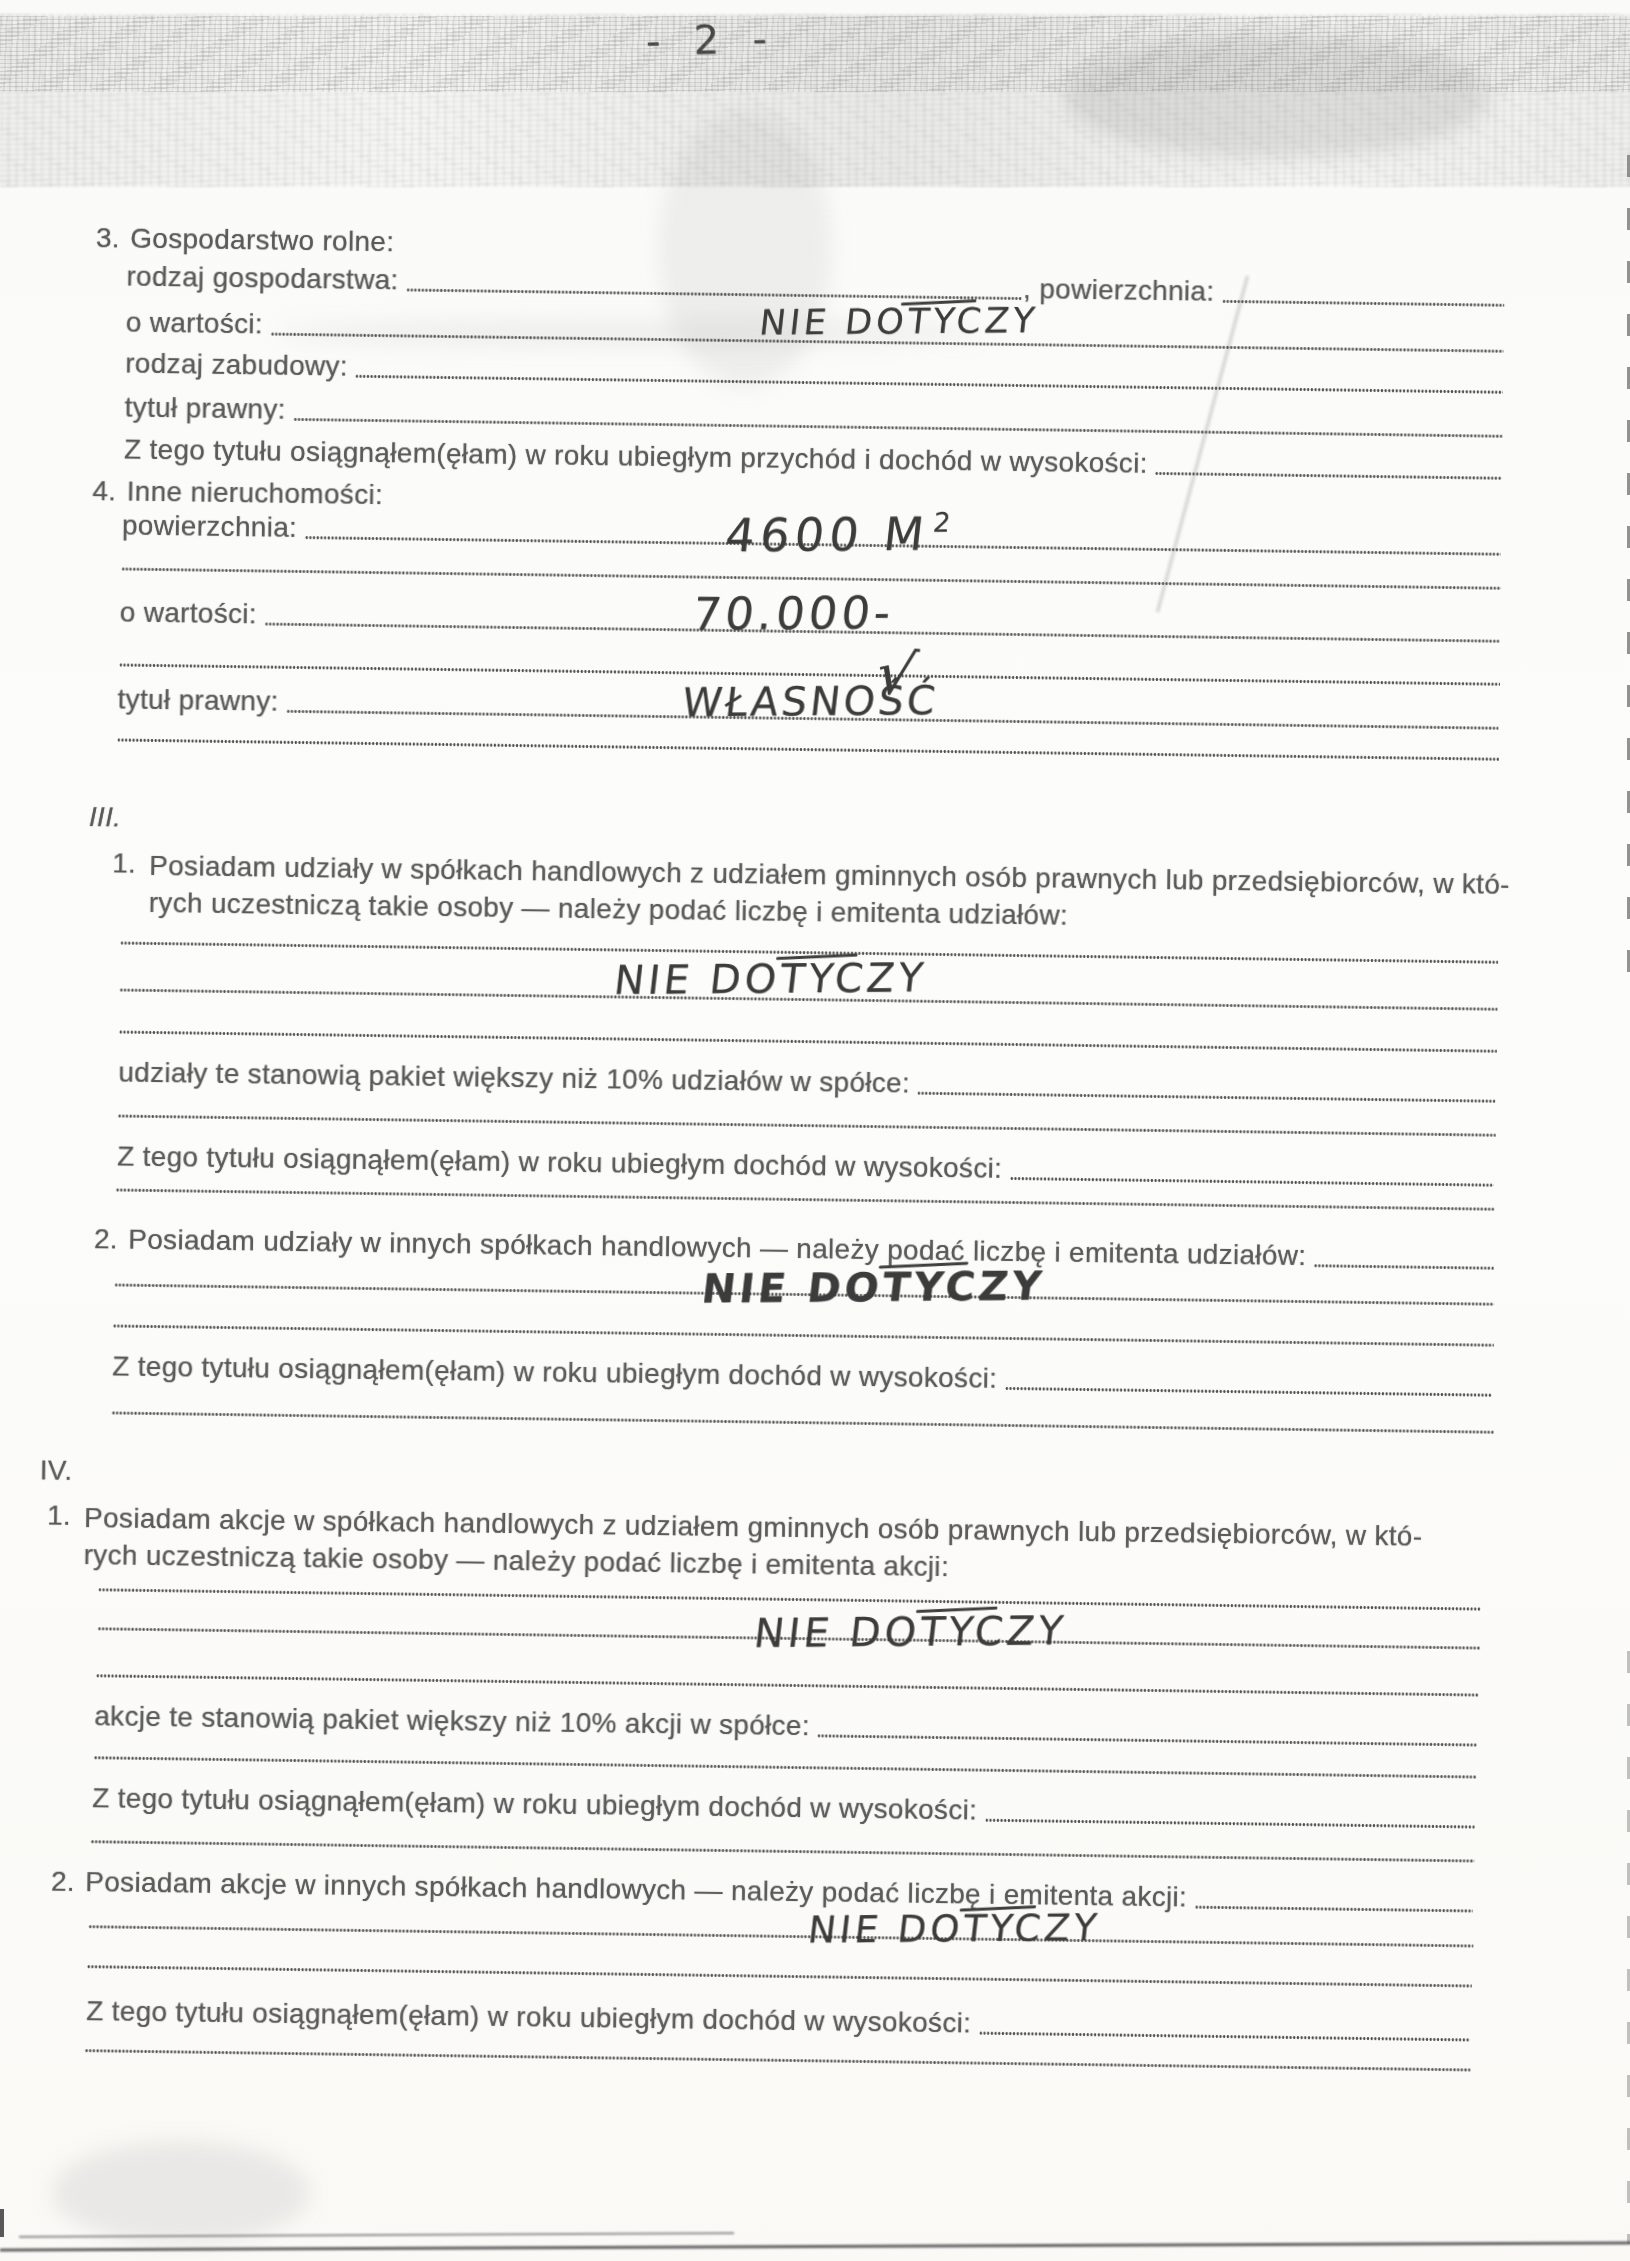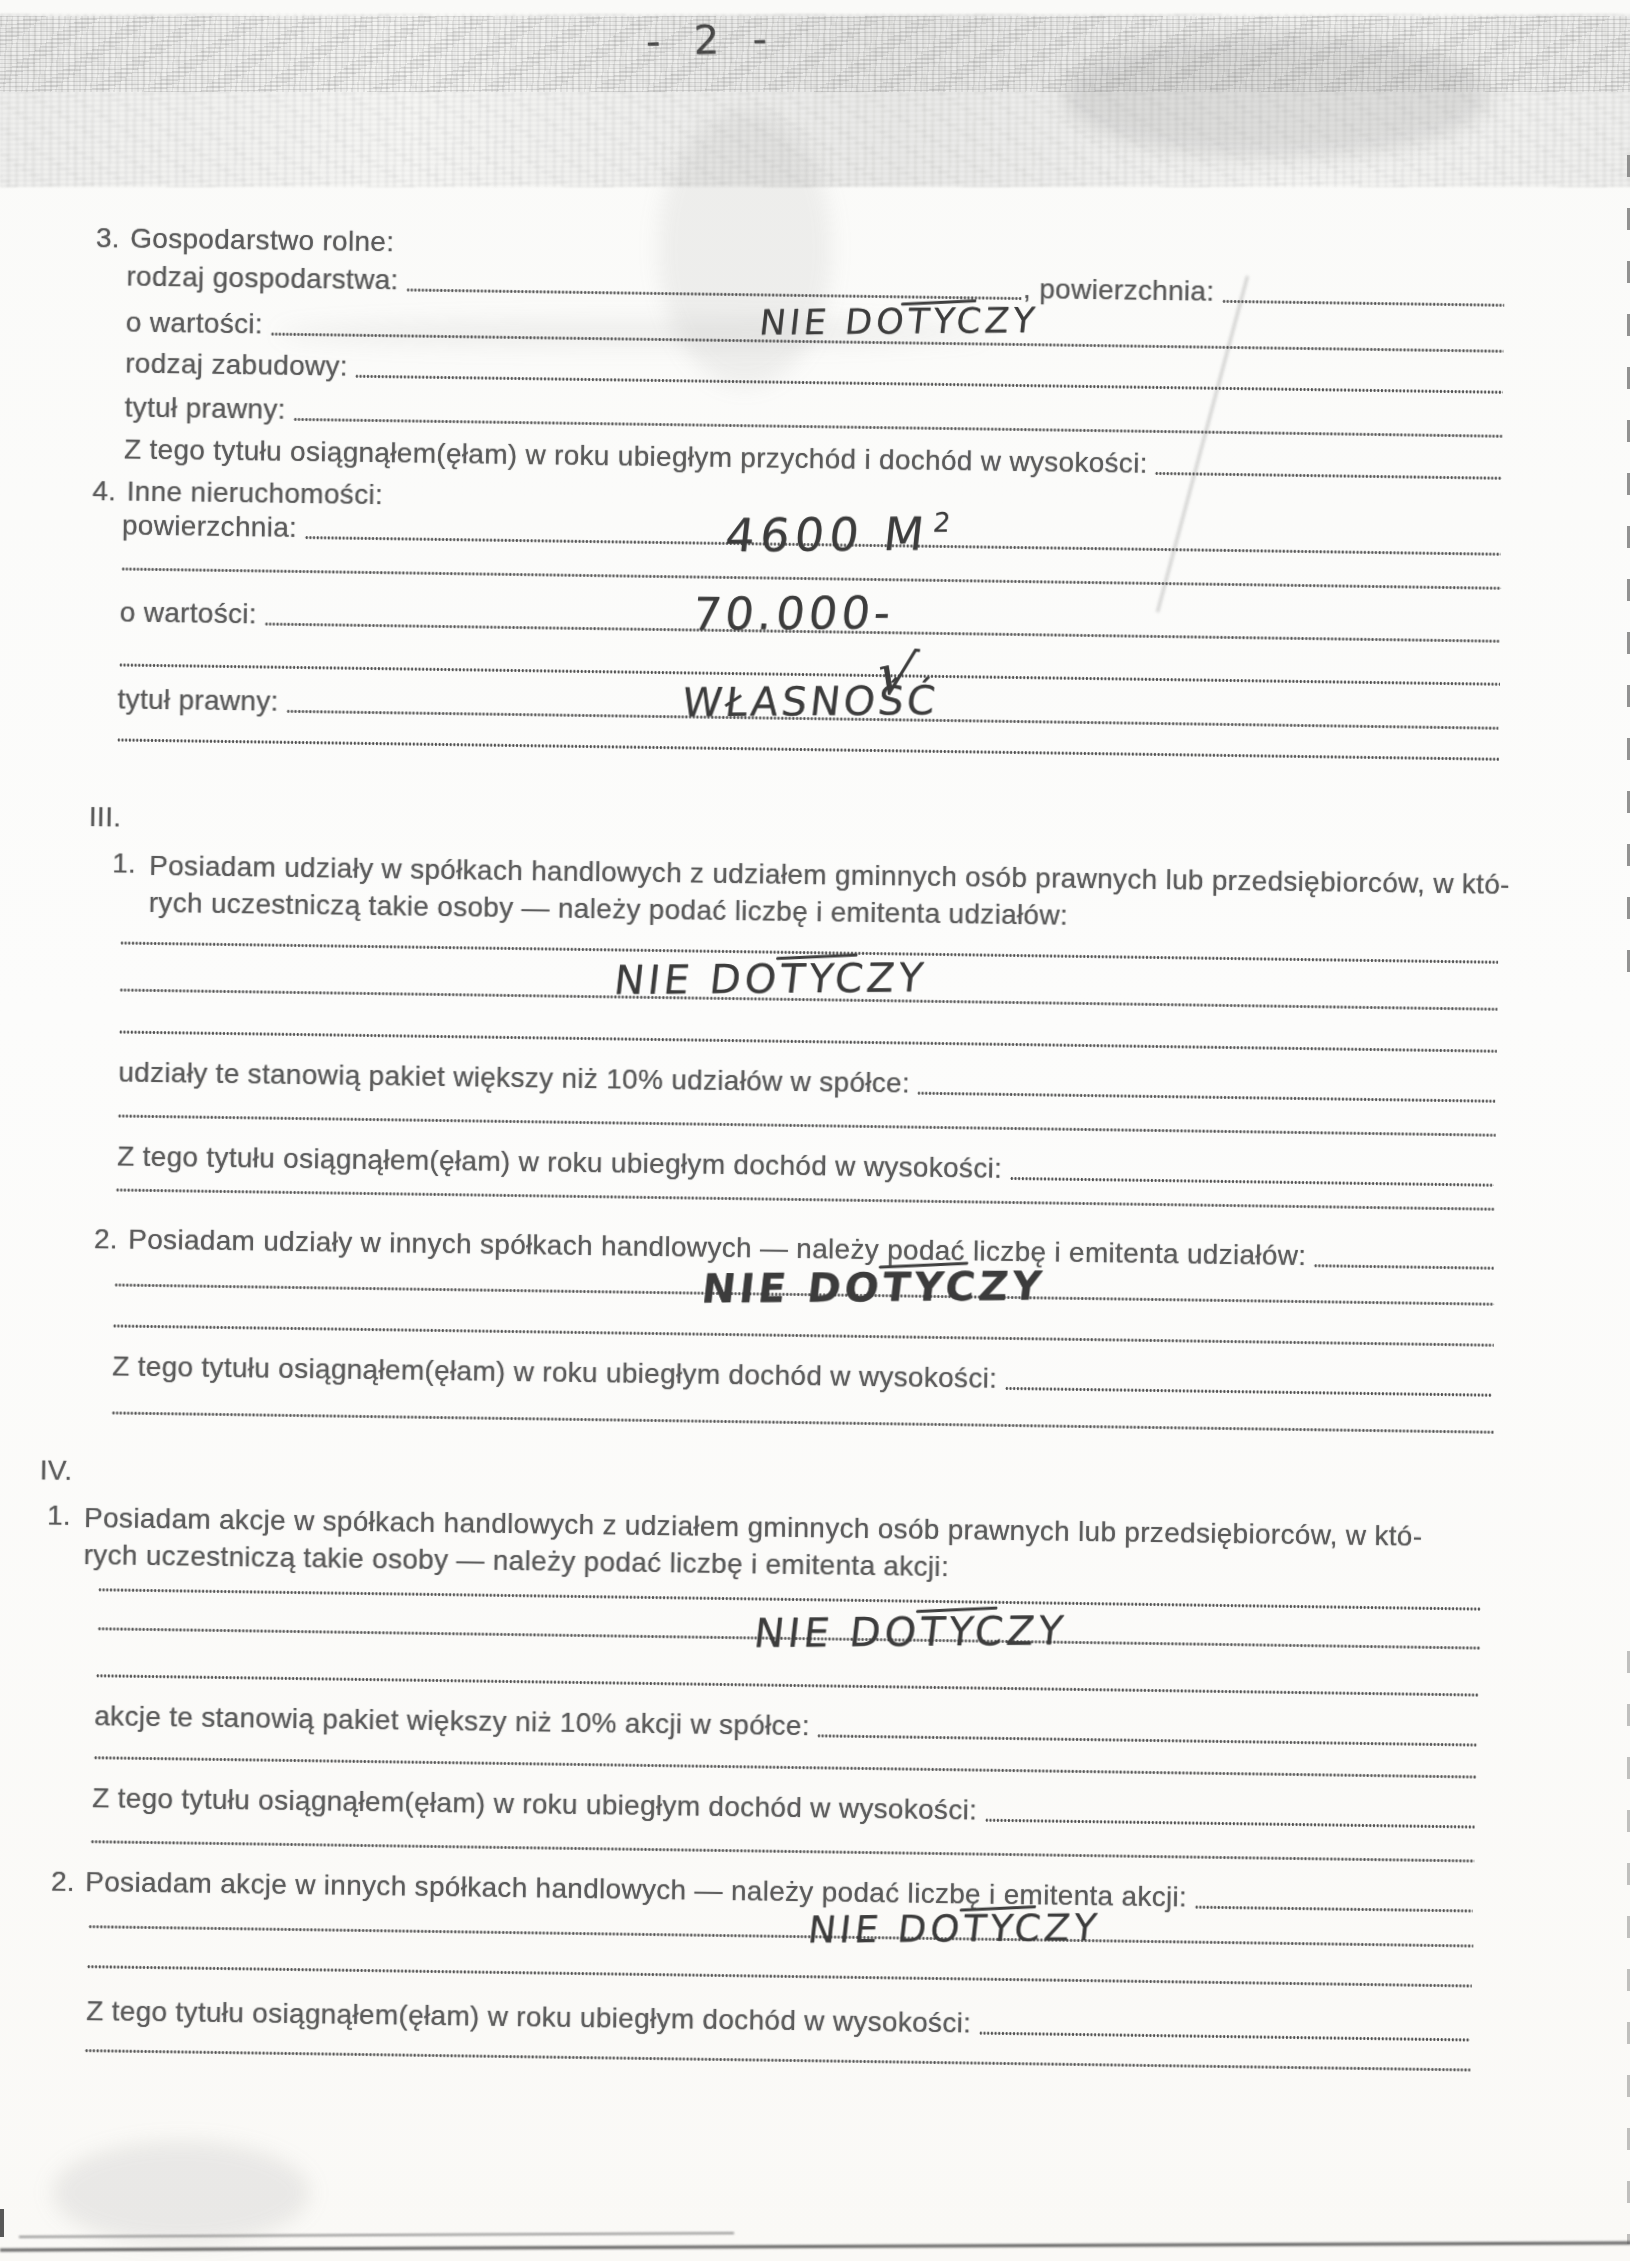--- a/index.html
+++ b/index.html
@@ -158,21 +158,21 @@
     <div class="row" style="left:126px; top:683px; right:123px;">
       <span class="txt">tytuł prawny:</span>
       <span class="fill dots-bg"></span>
     </div>
     <div class="hw" style="left:691px; top:669px; font-size:40px; letter-spacing:3.2px;">
       <span>WŁASNOŚĆ</span>
     </div>
 
     <div class="dotrow dots-bg" style="left:126px; top:738px; right:123px;"></div>
 
-    <div class="row" style="left:99px; top:801px;">
+    <div class="row" style="left:99px; top:801px;font-style:italic;">
       <span class="txt">III.</span>
     </div>
 
     <div class="row para" style="left:123px; top:847px; right:71px;">
       <span class="txt num">1.</span>
       <span class="txt lines">
         <span>Posiadam udziały w spółkach handlowych z udziałem gminnych osób prawnych lub przedsiębiorców, w któ-</span>
         <span>rych uczestniczą takie osoby — należy podać liczbę i emitenta udziałów:</span>
       </span>
     </div>

